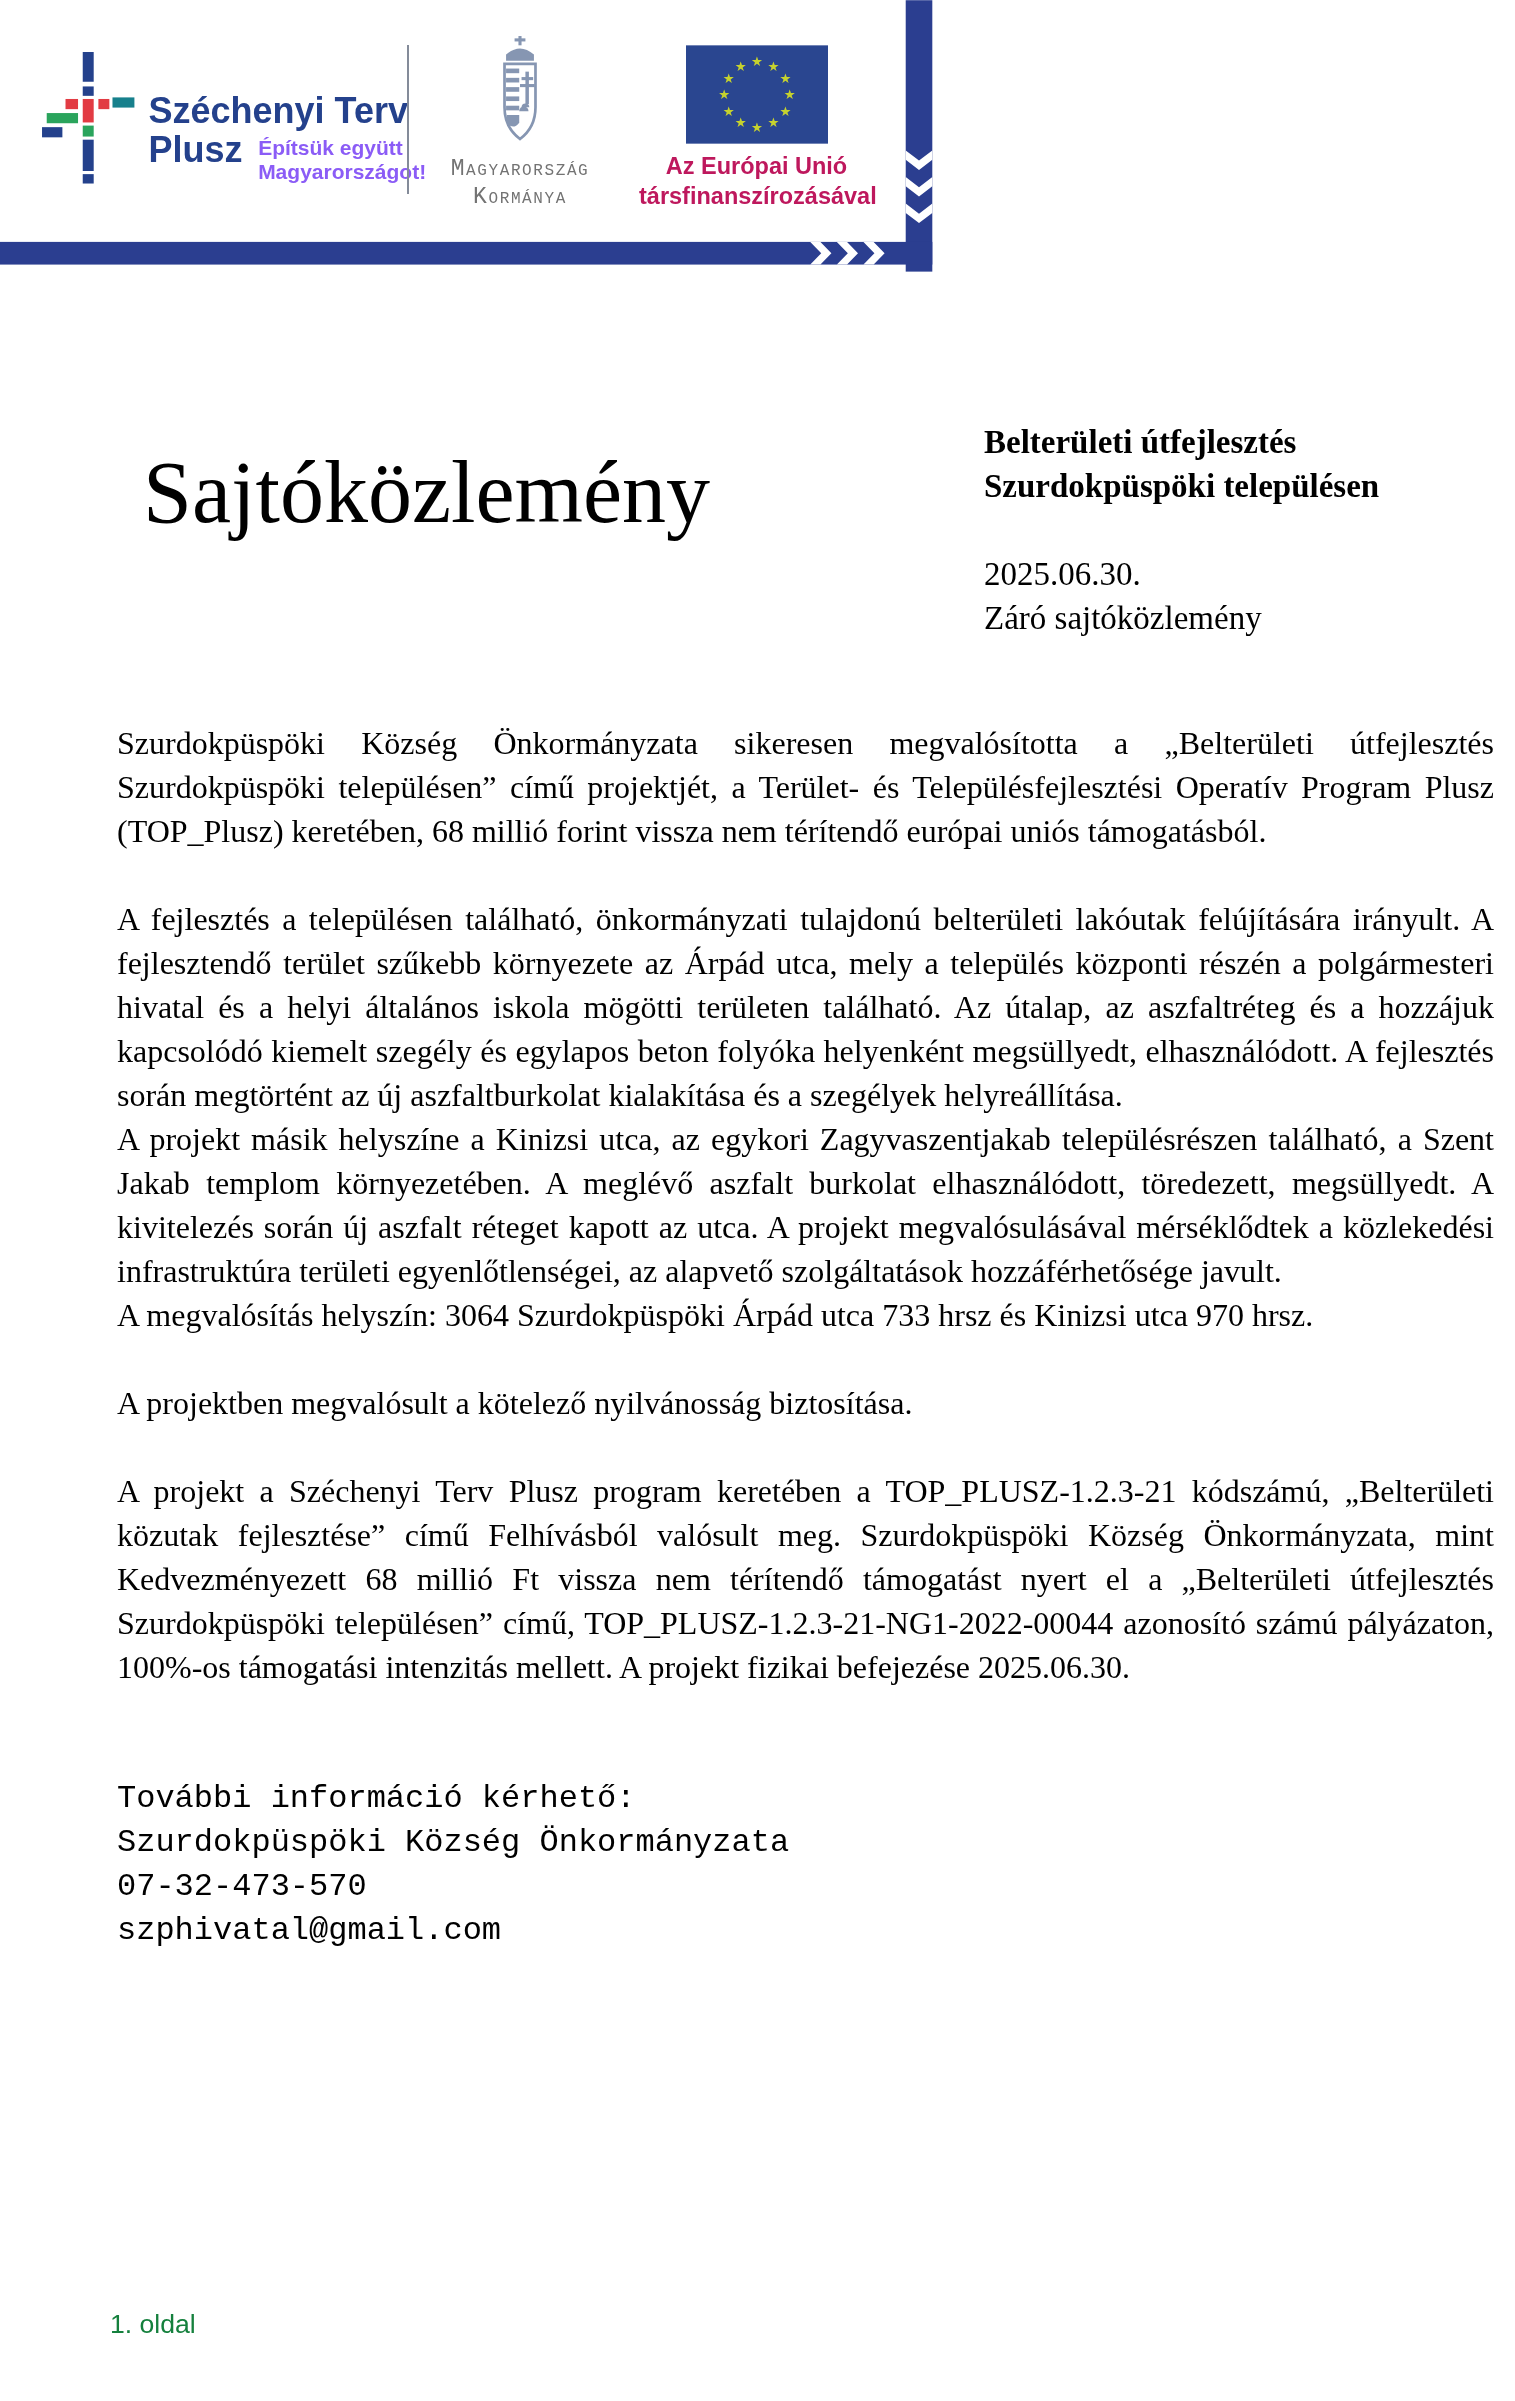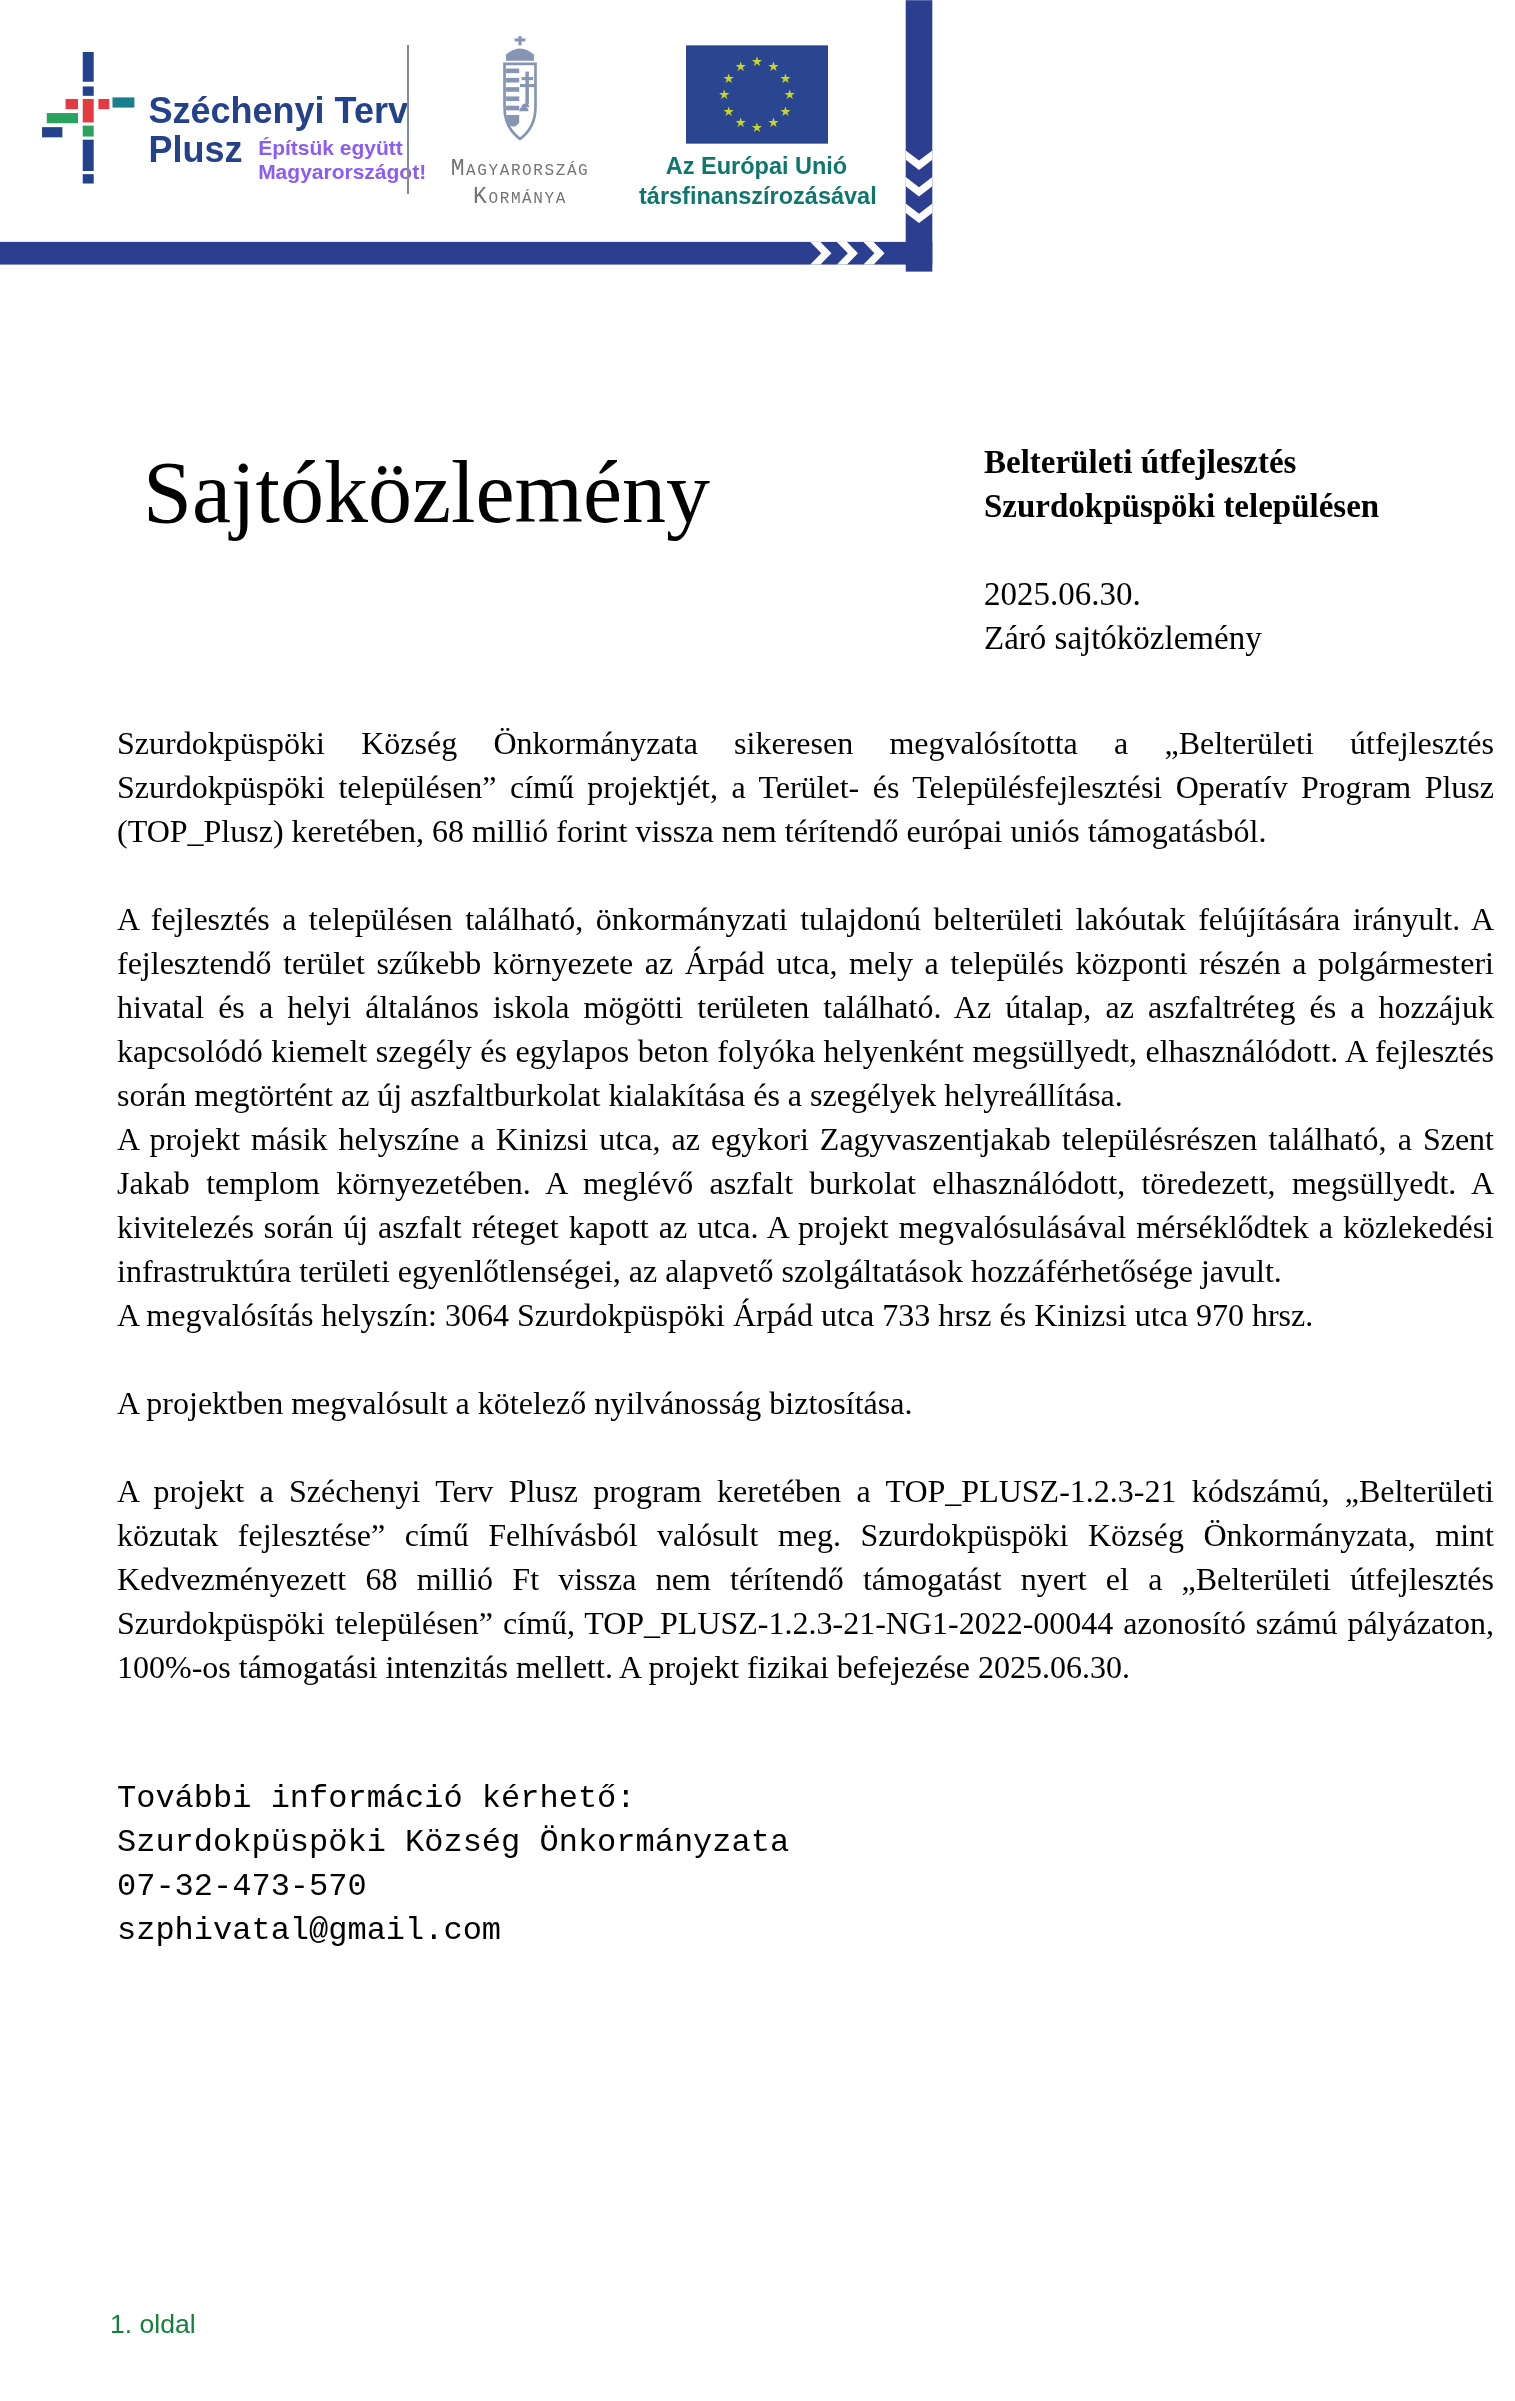--- a/index.html
+++ b/index.html
@@ -28,26 +28,26 @@
 
   
   .gov-block{position:absolute;left:440px;top:36px;width:160px;text-align:center;}
   .gov-text{margin-top:4.7px;font-family:Liberation Mono, monospace;font-variant:small-caps;
     font-size:23px;line-height:28px;color:#737373;letter-spacing:1.6px;}
 
   
   .eu-block{position:absolute;left:639px;top:45px;width:235px;text-align:center;}
   .eu-flag{display:block;margin:0 auto;}
   .eu-text{margin-top:7px;font-family:"Liberation Sans",sans-serif;font-weight:bold;
-    font-size:23.5px;line-height:30px;color:#0f766e;white-space:nowrap;}
+    font-size:23.5px;line-height:30px;color:#be185d;white-space:nowrap;}
 
   
   .doc-title{position:absolute;left:143px;top:449px;font-size:88px;line-height:88px;font-weight:normal;}
 
-  .head-right{position:absolute;left:984px;top:440px;width:524px;font-size:33px;line-height:44px;}
+  .head-right{position:absolute;left:984px;top:420px;width:524px;font-size:33px;line-height:44px;}
   .head-right .subject{font-weight:bold;}
   .head-right .spacer{height:44px;}
 
   
   .body-text{
     position:absolute;left:117px;top:721px;width:1377px;
     font-size:32px;line-height:44px;text-align:justify;
   }
   .body-text p{margin:0;}
   .body-text p.gap-after{margin-bottom:44px;}

